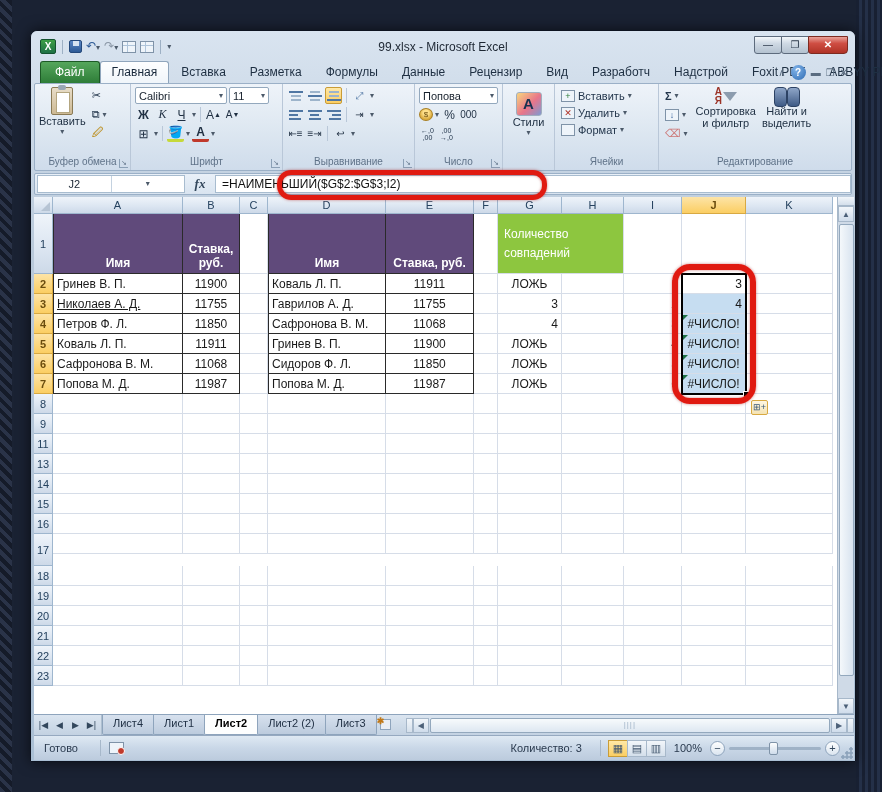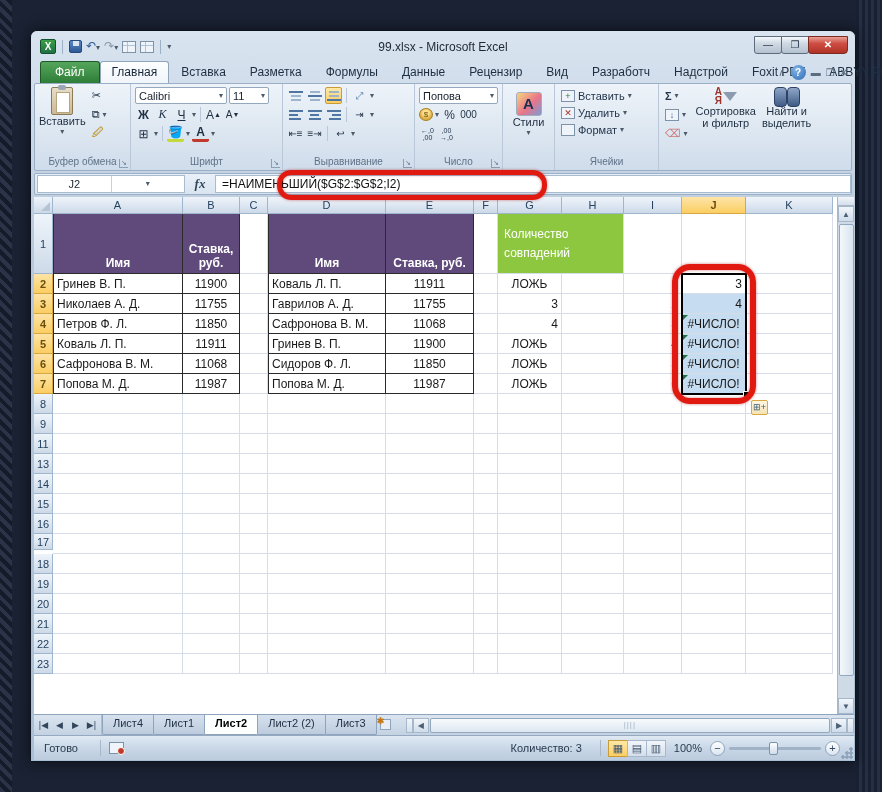--- a/index.html
+++ b/index.html
@@ -393,30 +393,31 @@
               </div>
               <div class="two-line">Сортировка
 и фильтр</div>
             </div>
             <div class="bigbtn">
               <div class="binoc"></div>
               <div class="two-line">Найти и
 выделить</div>
             </div>
           </div>
+          <div class="rg-label">Редактирование</div>
         </div>
       </div>
 
       <div class="formulabar">
         <div class="namebox">
           <span>J2</span>
           <span class="nb-drop">▾</span>
         </div>
         <span class="fx">fx</span>
-        <div class="fvalue">=НАИМЕНЬШИЙ($G$2:$G$2;I2)</div>
+        <div class="fvalue">=НАИМЕНЬШИЙ($G$2:$G$3;I2)</div>
       </div>
 
       <div class="gridwrap">
         <div id="grid">
             <div class="g-row">
               <div class="g-cell hdrc corner" style="width: 19px; height: 17px;"></div>
               <div class="g-cell hdrc" style="width: 130px; height: 17px;">A</div>
               <div class="g-cell hdrc" style="width: 57px; height: 17px;">B</div>
               <div class="g-cell hdrc" style="width: 28px; height: 17px;">C</div>
               <div class="g-cell hdrc" style="width: 118px; height: 17px;">D</div>
@@ -452,21 +453,21 @@
               <div class="g-cell tbl" style="width: 88px; height: 20px; justify-content: center;">11911</div>
               <div class="g-cell " style="width: 24px; height: 20px;"></div>
               <div class="g-cell " style="width: 64px; height: 20px; justify-content: center;">ЛОЖЬ</div>
               <div class="g-cell " style="width: 62px; height: 20px;"></div>
               <div class="g-cell " style="width: 58px; height: 20px; justify-content: flex-end;">1</div>
               <div class="g-cell selJ2 cellpos" style="width: 64px; height: 20px; justify-content: flex-end;">3</div>
               <div class="g-cell " style="width: 87px; height: 20px;"></div>
             </div>
             <div class="g-row">
               <div class="g-cell hdrc sel" style="width: 19px; height: 20px;">3</div>
-              <div class="g-cell tbl tbl-l" style="width: 130px; height: 20px;">Николаев А. Д.</div>
+              <div class="g-cell tbl tbl-l" style="width: 130px; height: 20px; text-decoration: underline;">Николаев А. Д.</div>
               <div class="g-cell tbl" style="width: 57px; height: 20px; justify-content: center;">11755</div>
               <div class="g-cell " style="width: 28px; height: 20px;"></div>
               <div class="g-cell tbl tbl-l" style="width: 118px; height: 20px;">Гаврилов А. Д.</div>
               <div class="g-cell tbl" style="width: 88px; height: 20px; justify-content: center;">11755</div>
               <div class="g-cell " style="width: 24px; height: 20px;"></div>
               <div class="g-cell " style="width: 64px; height: 20px; justify-content: flex-end;">3</div>
               <div class="g-cell " style="width: 62px; height: 20px;"></div>
               <div class="g-cell " style="width: 58px; height: 20px; justify-content: flex-end;">2</div>
               <div class="g-cell selJ cellpos" style="width: 64px; height: 20px; justify-content: flex-end;">4</div>
               <div class="g-cell " style="width: 87px; height: 20px;"></div>
@@ -619,21 +620,21 @@
               <div class="g-cell " style="width: 118px; height: 20px;"></div>
               <div class="g-cell " style="width: 88px; height: 20px;"></div>
               <div class="g-cell " style="width: 24px; height: 20px;"></div>
               <div class="g-cell " style="width: 64px; height: 20px;"></div>
               <div class="g-cell " style="width: 62px; height: 20px;"></div>
               <div class="g-cell " style="width: 58px; height: 20px;"></div>
               <div class="g-cell " style="width: 64px; height: 20px;"></div>
               <div class="g-cell " style="width: 87px; height: 20px;"></div>
             </div>
             <div class="g-row">
-              <div class="g-cell hdrc" style="width: 19px; height: 16px;">17</div>
+              <div class="g-cell hdrc" style="width: 19px; height: 32px;">17</div>
               <div class="g-cell " style="width: 130px; height: 20px;"></div>
               <div class="g-cell " style="width: 57px; height: 20px;"></div>
               <div class="g-cell " style="width: 28px; height: 20px;"></div>
               <div class="g-cell " style="width: 118px; height: 20px;"></div>
               <div class="g-cell " style="width: 88px; height: 20px;"></div>
               <div class="g-cell " style="width: 24px; height: 20px;"></div>
               <div class="g-cell " style="width: 64px; height: 20px;"></div>
               <div class="g-cell " style="width: 62px; height: 20px;"></div>
               <div class="g-cell " style="width: 58px; height: 20px;"></div>
               <div class="g-cell " style="width: 64px; height: 20px;"></div>

